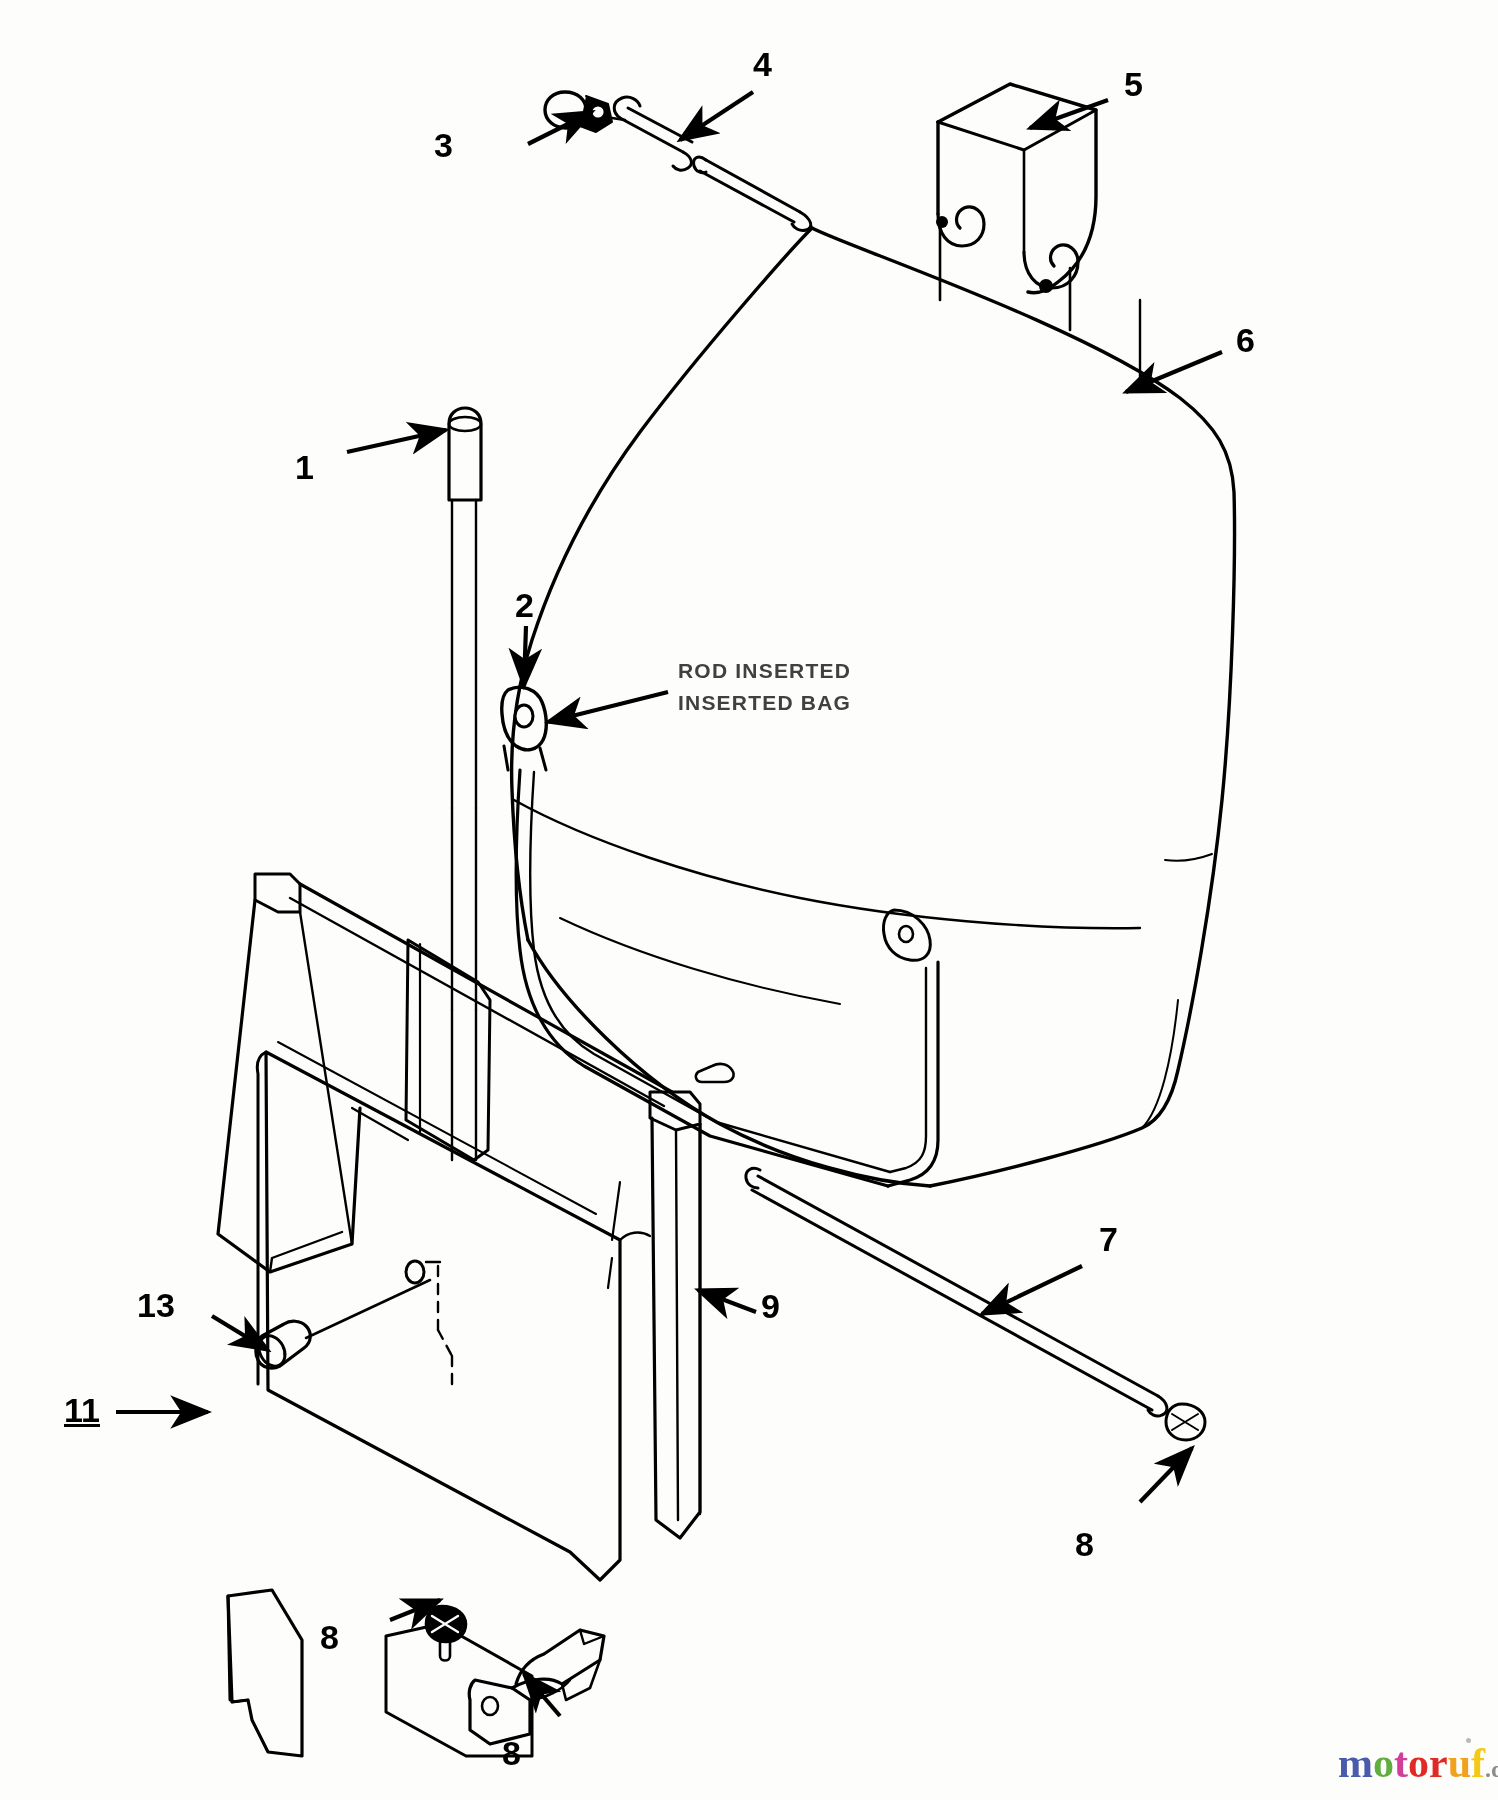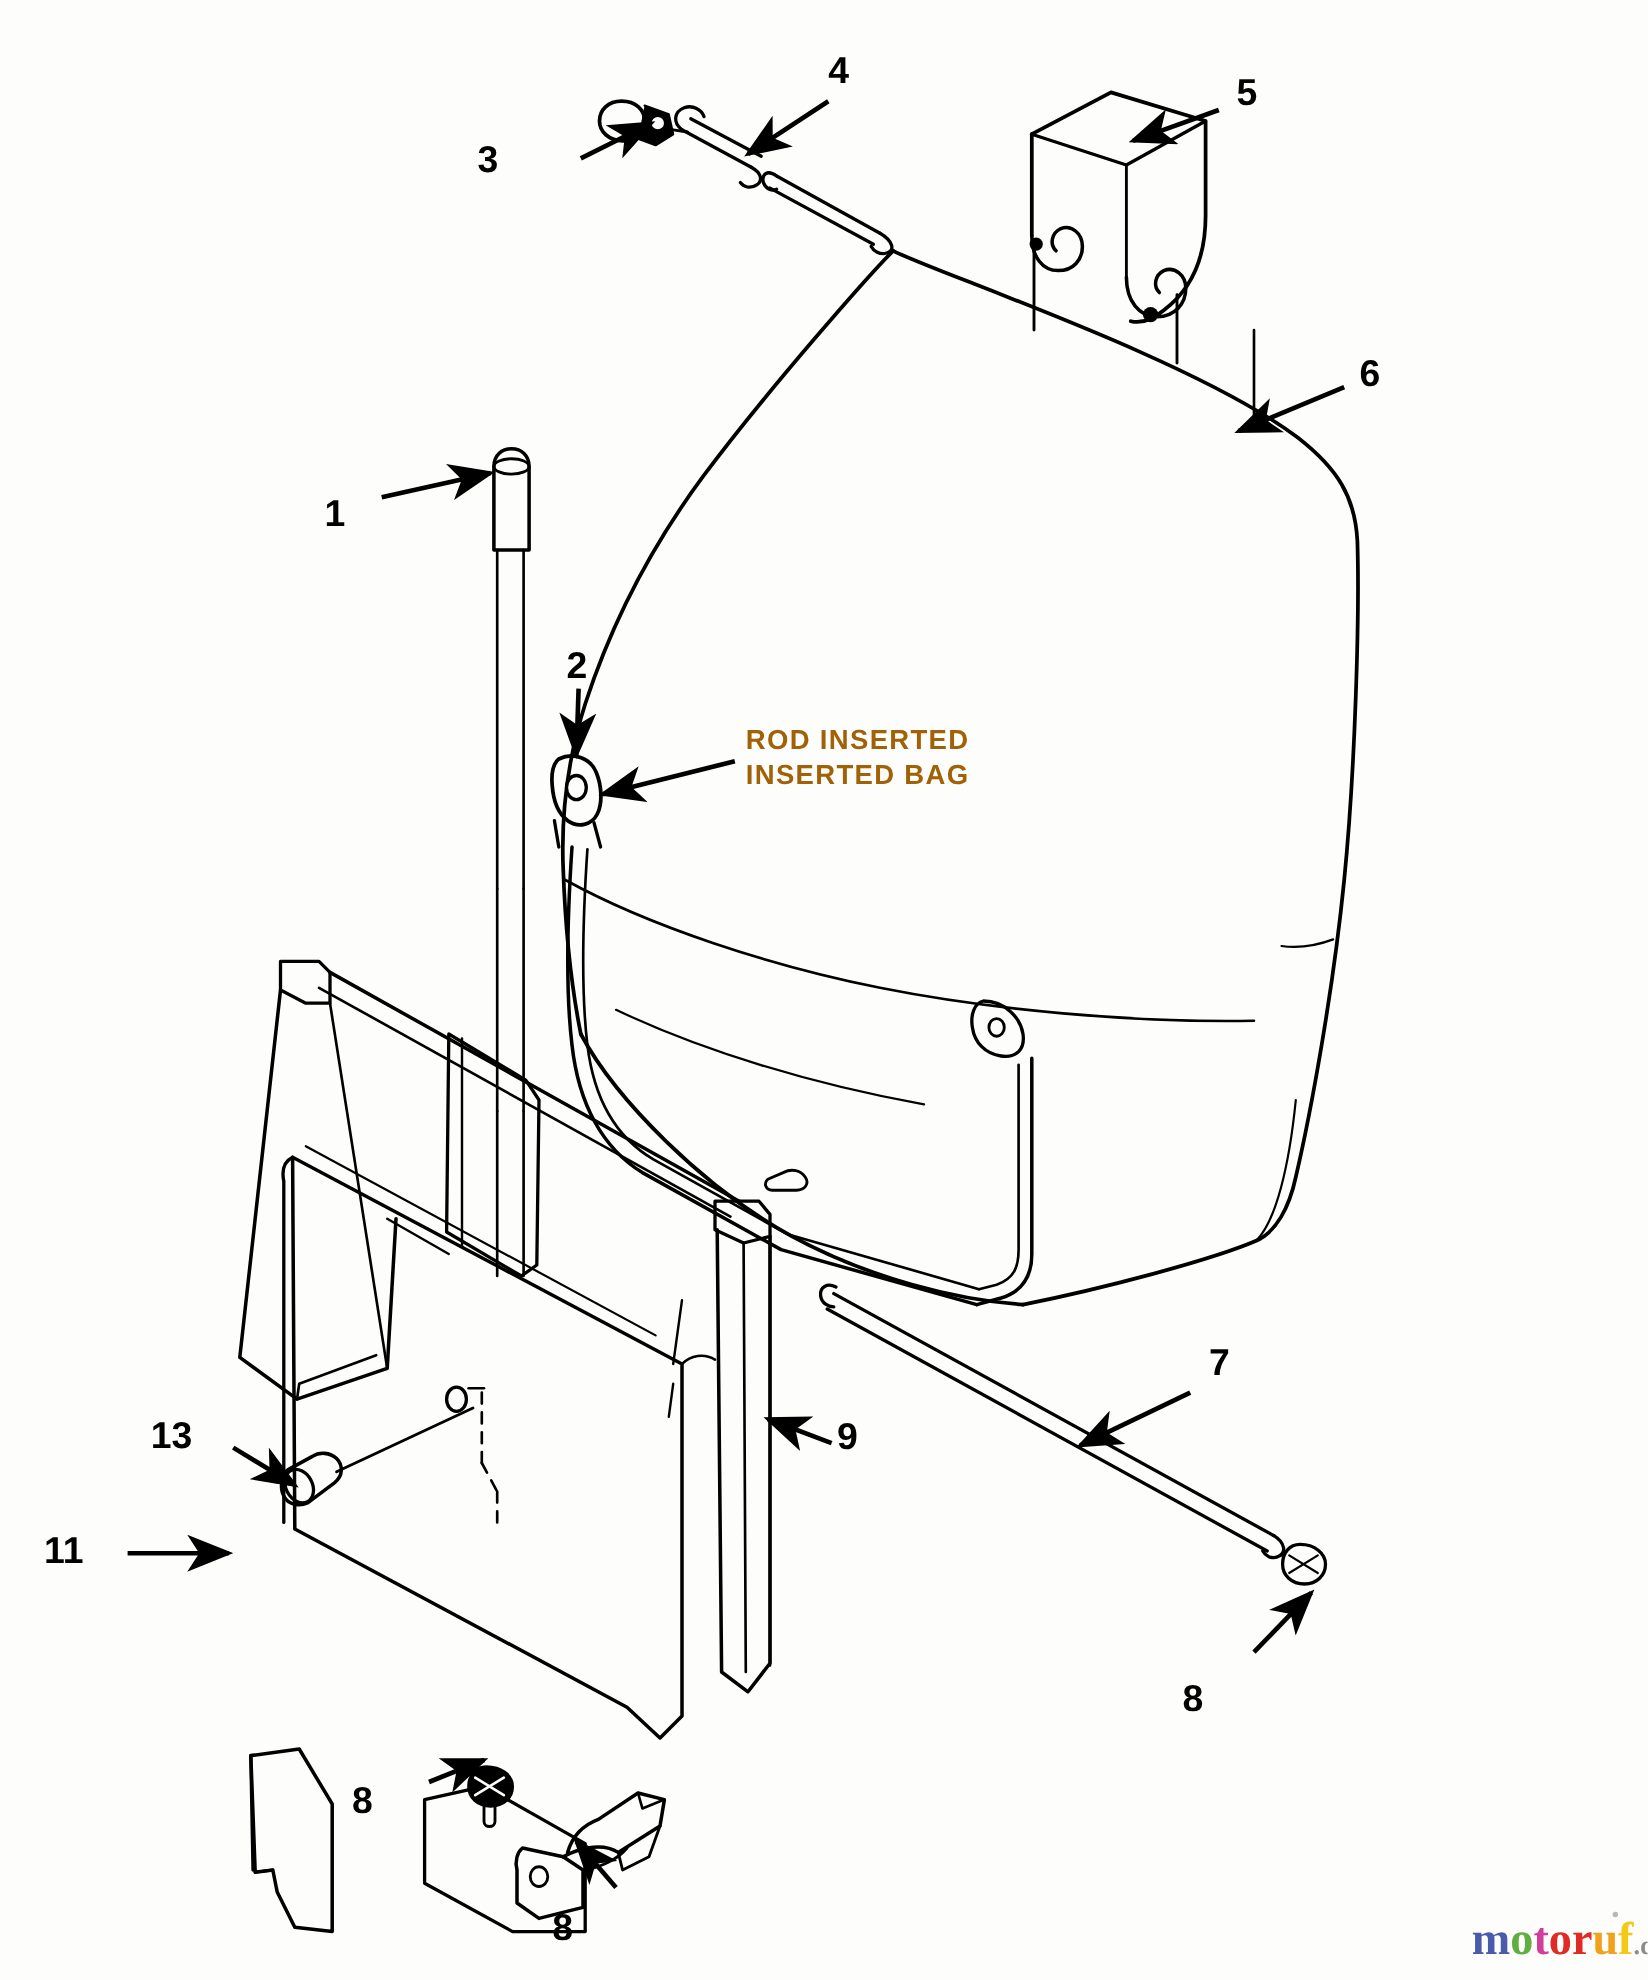--- a/index.html
+++ b/index.html
@@ -31,23 +31,23 @@
     font-size: 34px;
     color: #000000;
     line-height: 1;
     letter-spacing: 0px;
     white-space: nowrap;
   }
   .note-text {
     position: absolute;
     font-family: "Liberation Sans", sans-serif;
     font-weight: bold;
-    font-size: 25px;
+    font-size: 21px;
     letter-spacing: 1.2px;
-    color: #a16207;
+    color: #404040;
     line-height: 1.22;
     white-space: pre;
   }
   
   #watermark {
     position: absolute;
     left: 1338px;
     top: 1742px;
     font-family: "Liberation Serif", serif;
     font-size: 42px;
@@ -281,21 +281,21 @@
   <div class="callout-label" style="left:295px; top:450px;">1</div>
   <div class="callout-label" style="left:515px; top:588px;">2</div>
   <div class="callout-label" style="left:434px; top:128px;">3</div>
   <div class="callout-label" style="left:753px; top:47px;">4</div>
   <div class="callout-label" style="left:1124px; top:67px;">5</div>
   <div class="callout-label" style="left:1236px; top:323px;">6</div>
   <div class="callout-label" style="left:1099px; top:1222px;">7</div>
   <div class="callout-label" style="left:320px; top:1620px;">8</div>
   <div class="callout-label" style="left:761px; top:1289px;">9</div>
   <div class="callout-label" style="left:502px; top:1736px;">8</div>
-  <div class="callout-label" style="left:40px; top:1393px;">11</div>
+  <div class="callout-label" style="left:64px; top:1393px;text-decoration:underline;">11</div>
   <div class="callout-label" style="left:137px; top:1288px;">13</div>
   <div class="callout-label" style="left:1075px; top:1527px;">8</div>
 
   <div class="note-text" style="left:678px; top:658px;">ROD INSERTED</div>
   <div class="note-text" style="left:678px; top:690px;">INSERTED BAG</div>
 
   <div id="watermark">
     <span class="wm-dot"></span>
     <span class="wm-char" style="color:#4b5bab">m</span><span class="wm-char" style="color:#5fae3f">o</span><span class="wm-char" style="color:#d13f9b">t</span><span class="wm-char" style="color:#e02a26">o</span><span class="wm-char" style="color:#e02a26">r</span><span class="wm-char" style="color:#f0a21c">u</span><span class="wm-char" style="color:#f3c817">f</span><span class="wm-tld">.de</span>
   </div>

